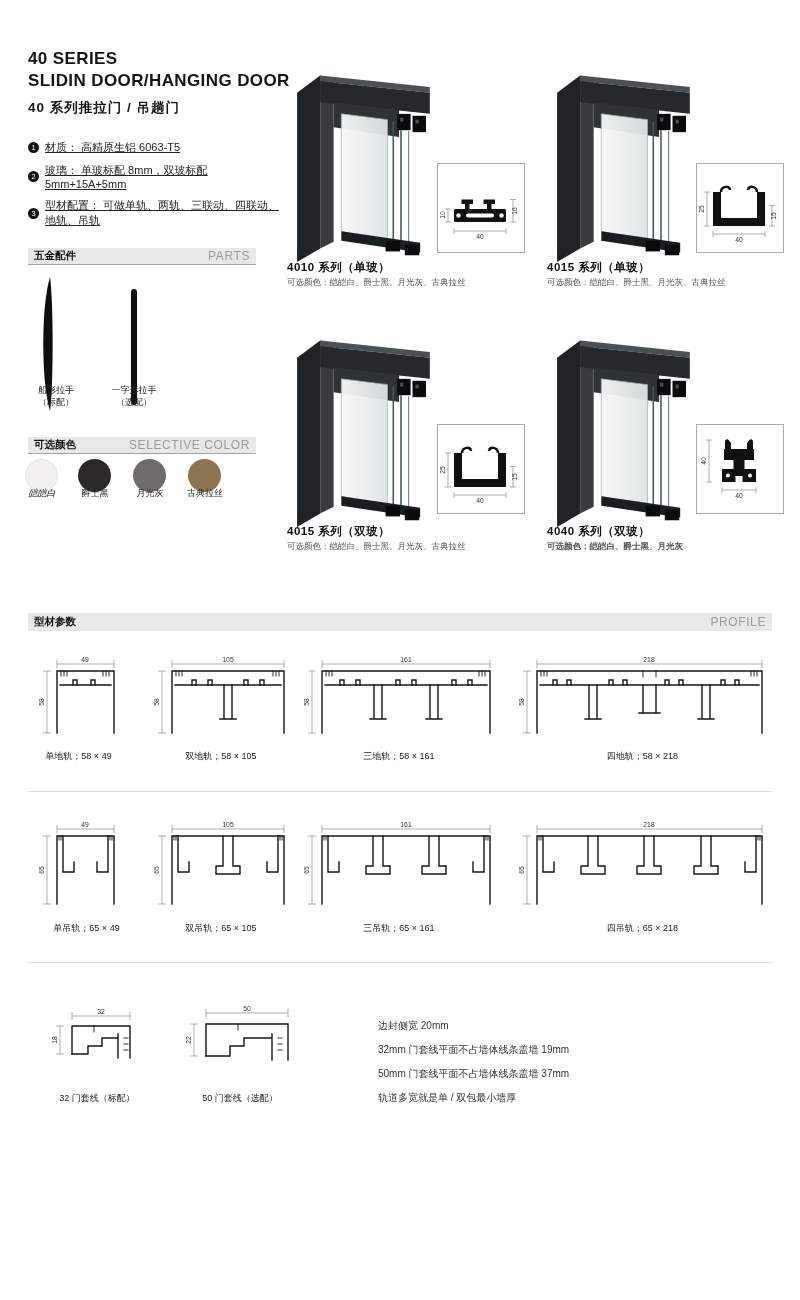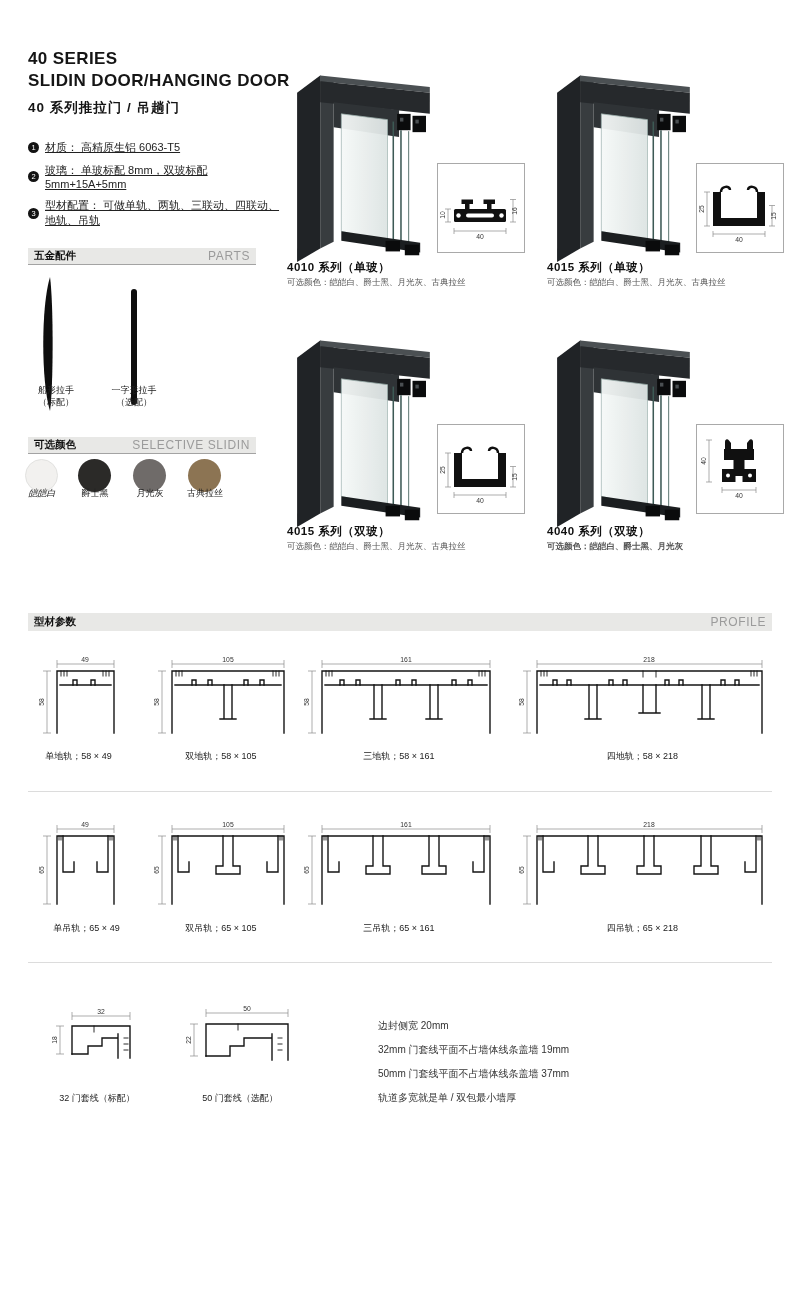--- a/index.html
+++ b/index.html
@@ -109,21 +109,21 @@
   </div>
 
   <div class="abs" style="left:131px;top:289px;width:6px;height:116px;background:#0e0e0e;border-radius:3px;"></div>
   <div class="abs caption center" style="left:104px;top:384px;width:60px;">
     <div>一字形拉手</div>
     <div>（选配）</div>
   </div>
 
   <div class="abs bar" style="left:28px;top:437px;width:228px;">
     <span class="cn">可选颜色</span>
-    <span class="en">SELECTIVE SLIDIN</span>
+    <span class="en">SELECTIVE COLOR</span>
   </div>
 
   <div class="abs swatch light" style="left: 25px; top: 459px; background: rgb(242, 241, 239);"></div>
   <div class="abs swatch" style="left: 78px; top: 459px; background: rgb(43, 42, 40);"></div>
   <div class="abs swatch" style="left: 133px; top: 459px; background: rgb(111, 107, 105);"></div>
   <div class="abs swatch" style="left: 188px; top: 459px; background: rgb(140, 116, 83);"></div>
   <div class="abs caption center" style="left:12px;top:487px;width:60px;font-style:italic;">皑皑白</div>
   <div class="abs caption center" style="left:65px;top:487px;width:60px;">爵士黑</div>
   <div class="abs caption center" style="left:120px;top:487px;width:60px;">月光灰</div>
   <div class="abs caption center" style="left:175px;top:487px;width:60px;">古典拉丝</div>

